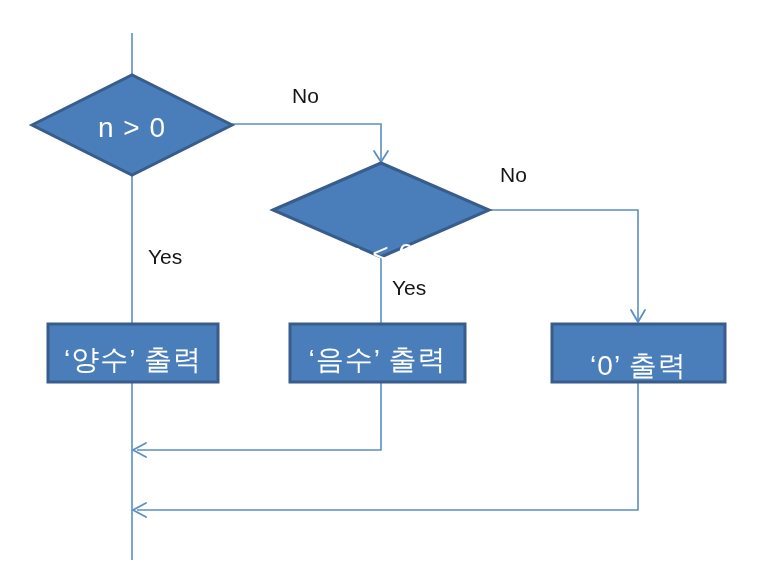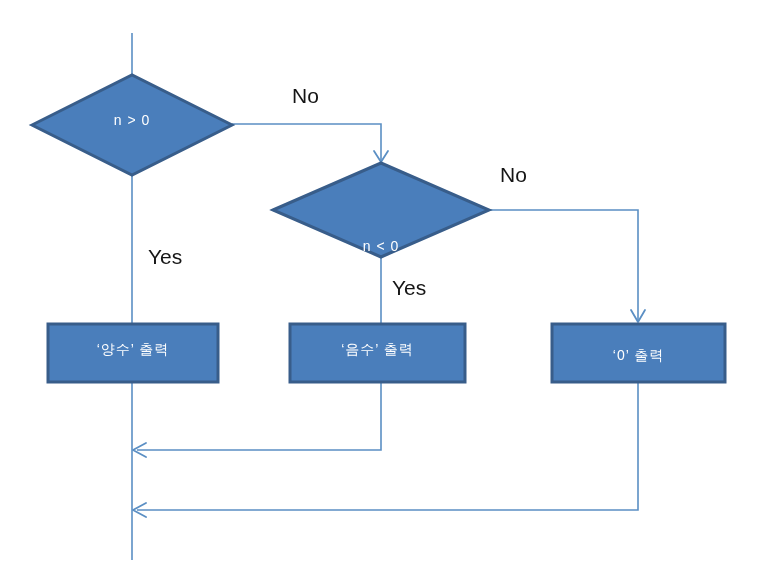--- a/index.html
+++ b/index.html
@@ -18,21 +18,21 @@
   #flow-svg {
     position: absolute;
     left: 0;
     top: 0;
     width: 758px;
     height: 581px;
   }
   .shape-label {
     position: absolute;
     color: #ffffff;
-    font-size: 14px;
+    font-size: 28px;
     font-family: "Liberation Sans", sans-serif;
     white-space: nowrap;
     text-align: center;
     pointer-events: none;
     letter-spacing: 1px;
   }
   .edge-label {
     position: absolute;
     color: #151515;
     font-size: 21px;

